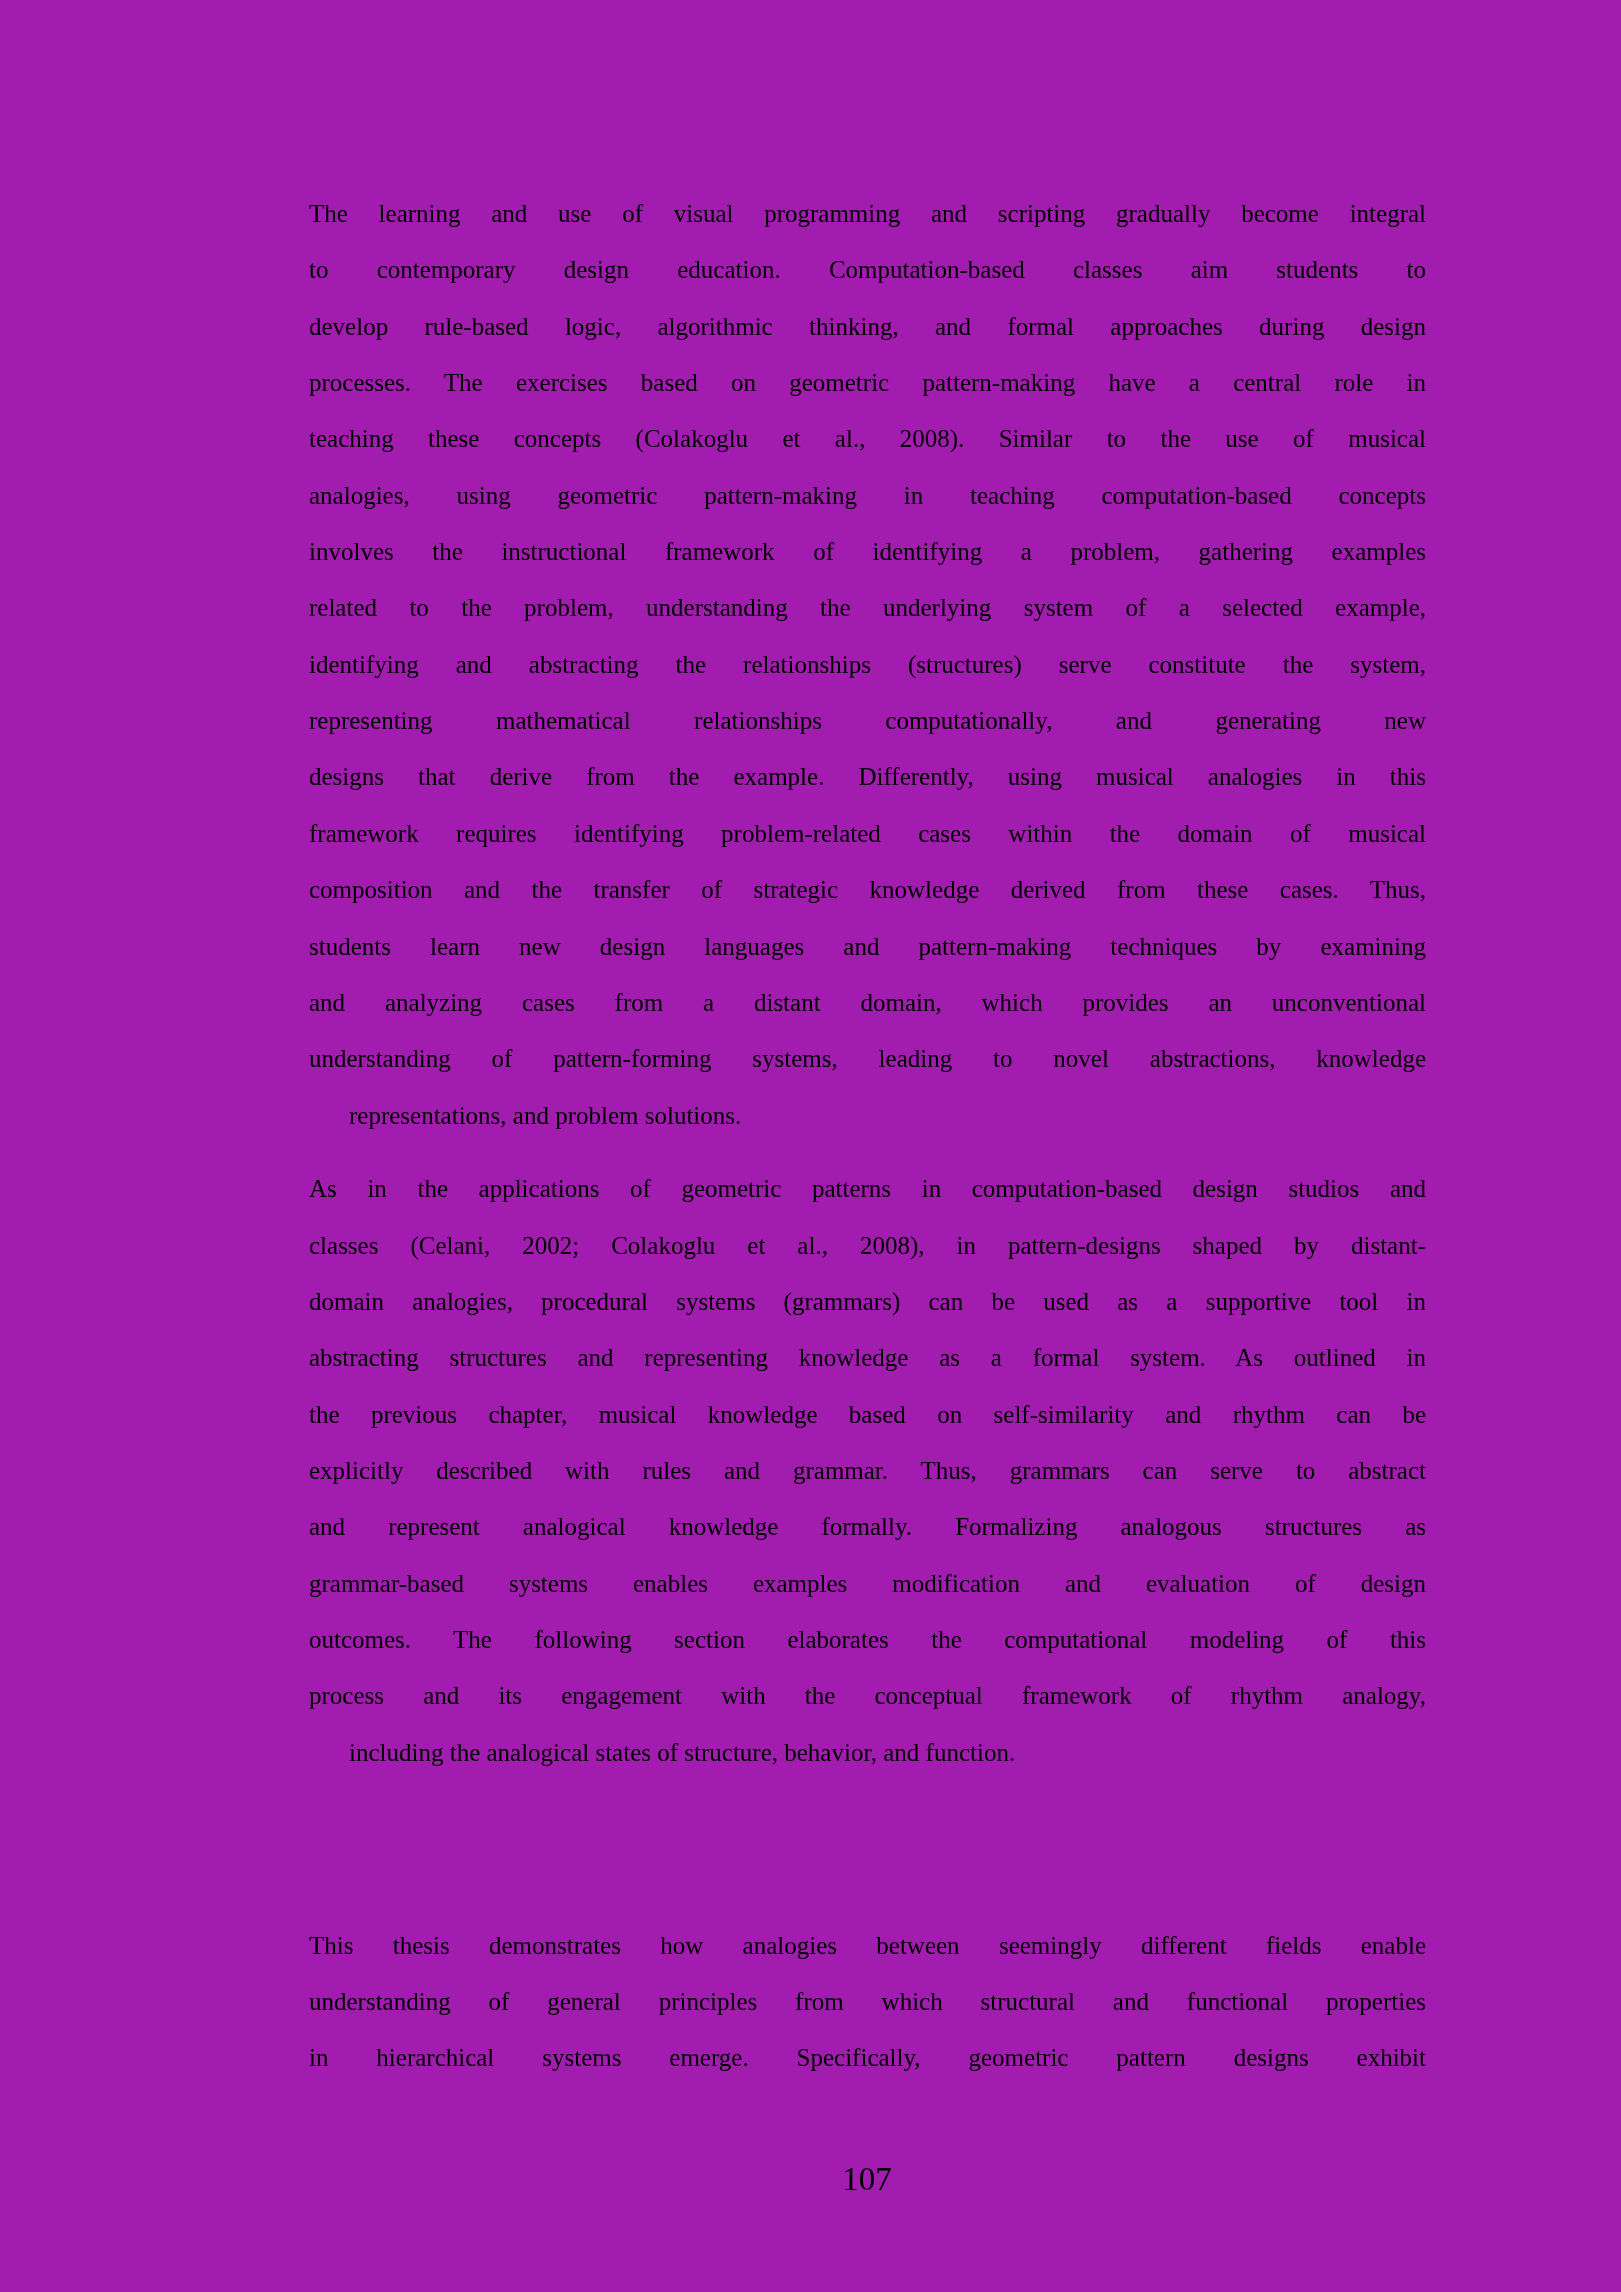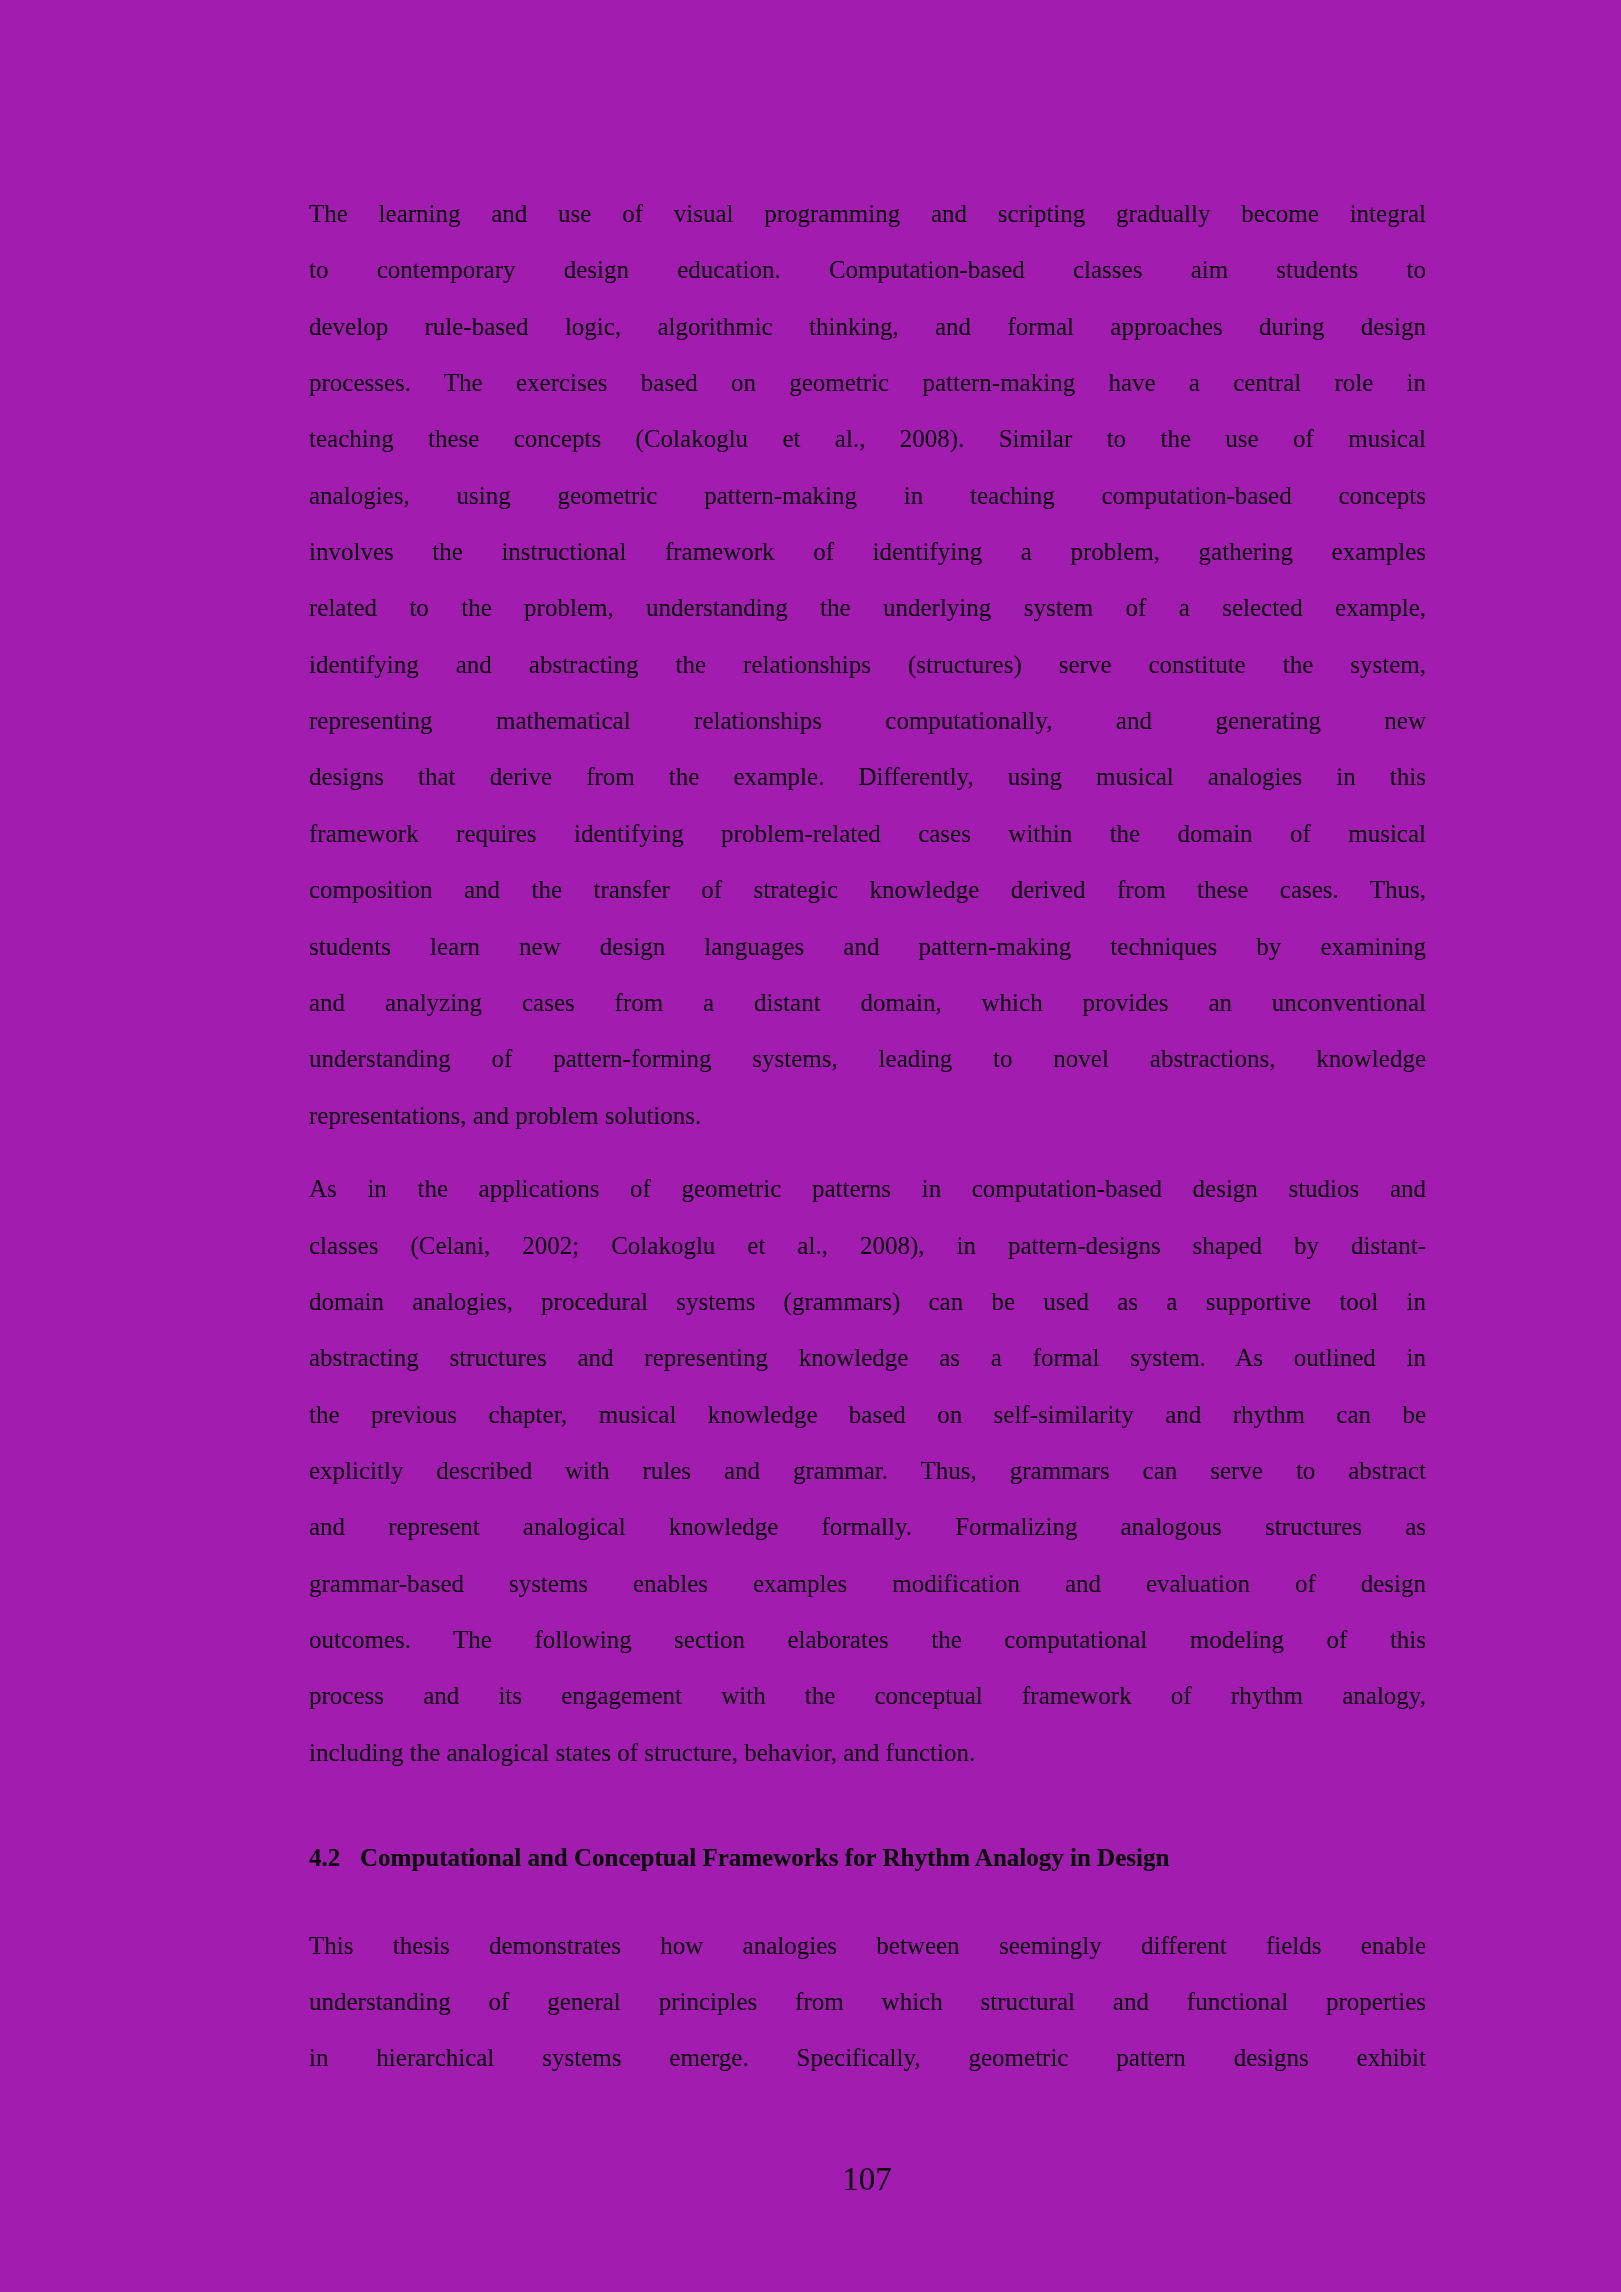--- a/index.html
+++ b/index.html
@@ -11,21 +11,21 @@
     width: 1117px;
     height: 24.5px;
     line-height: 24.5px;
     font-family: "Liberation Serif", "DejaVu Serif", serif;
     font-size: 25px;
     color: #000;
     white-space: nowrap;
     text-align: justify;
     text-align-last: justify;
   }
-  .line.last { text-align: center; text-align-last: left; }
+  .line.last { text-align: center; text-align-last: left; margin-left: 40px; }
   .heading {
     position: absolute;
     left: 309px;
     width: 1137px;
     height: 24.5px;
     line-height: 24.5px;
     font-family: "Liberation Serif", "DejaVu Serif", serif;
     font-size: 25px;
     font-weight: bold;
     color: #000;
@@ -76,23 +76,20 @@
     <div class="line" style="top:1346px">abstracting structures and representing knowledge as a formal system. As outlined in</div>
     <div class="line" style="top:1403px">the previous chapter, musical knowledge based on self-similarity and rhythm can be</div>
     <div class="line" style="top:1459px">explicitly described with rules and grammar. Thus, grammars can serve to abstract</div>
     <div class="line" style="top:1515px">and represent analogical knowledge formally. Formalizing analogous structures as</div>
     <div class="line" style="top:1572px">grammar-based systems enables examples modification and evaluation of design</div>
     <div class="line" style="top:1628px">outcomes. The following section elaborates the computational modeling of this</div>
     <div class="line" style="top:1684px">process and its engagement with the conceptual framework of rhythm analogy,</div>
     <div class="line last" style="top:1741px">including the analogical states of structure, behavior, and function.</div>
   </div>
 
-  <div class="heading" style="top:1846px">
-    <span class="num">4.2</span><span>Computational and Conceptual Frameworks for Rhythm Analogy in Design</span>
-  </div>
 
   <div>
     <div class="line" style="top:1934px">This thesis demonstrates how analogies between seemingly different fields enable</div>
     <div class="line" style="top:1990px">understanding of general principles from which structural and functional properties</div>
     <div class="line" style="top:2046px">in hierarchical systems emerge. Specifically, geometric pattern designs exhibit</div>
   </div>
 
   <div class="page-number" style="top:2167px">107</div>
 
 </div>

